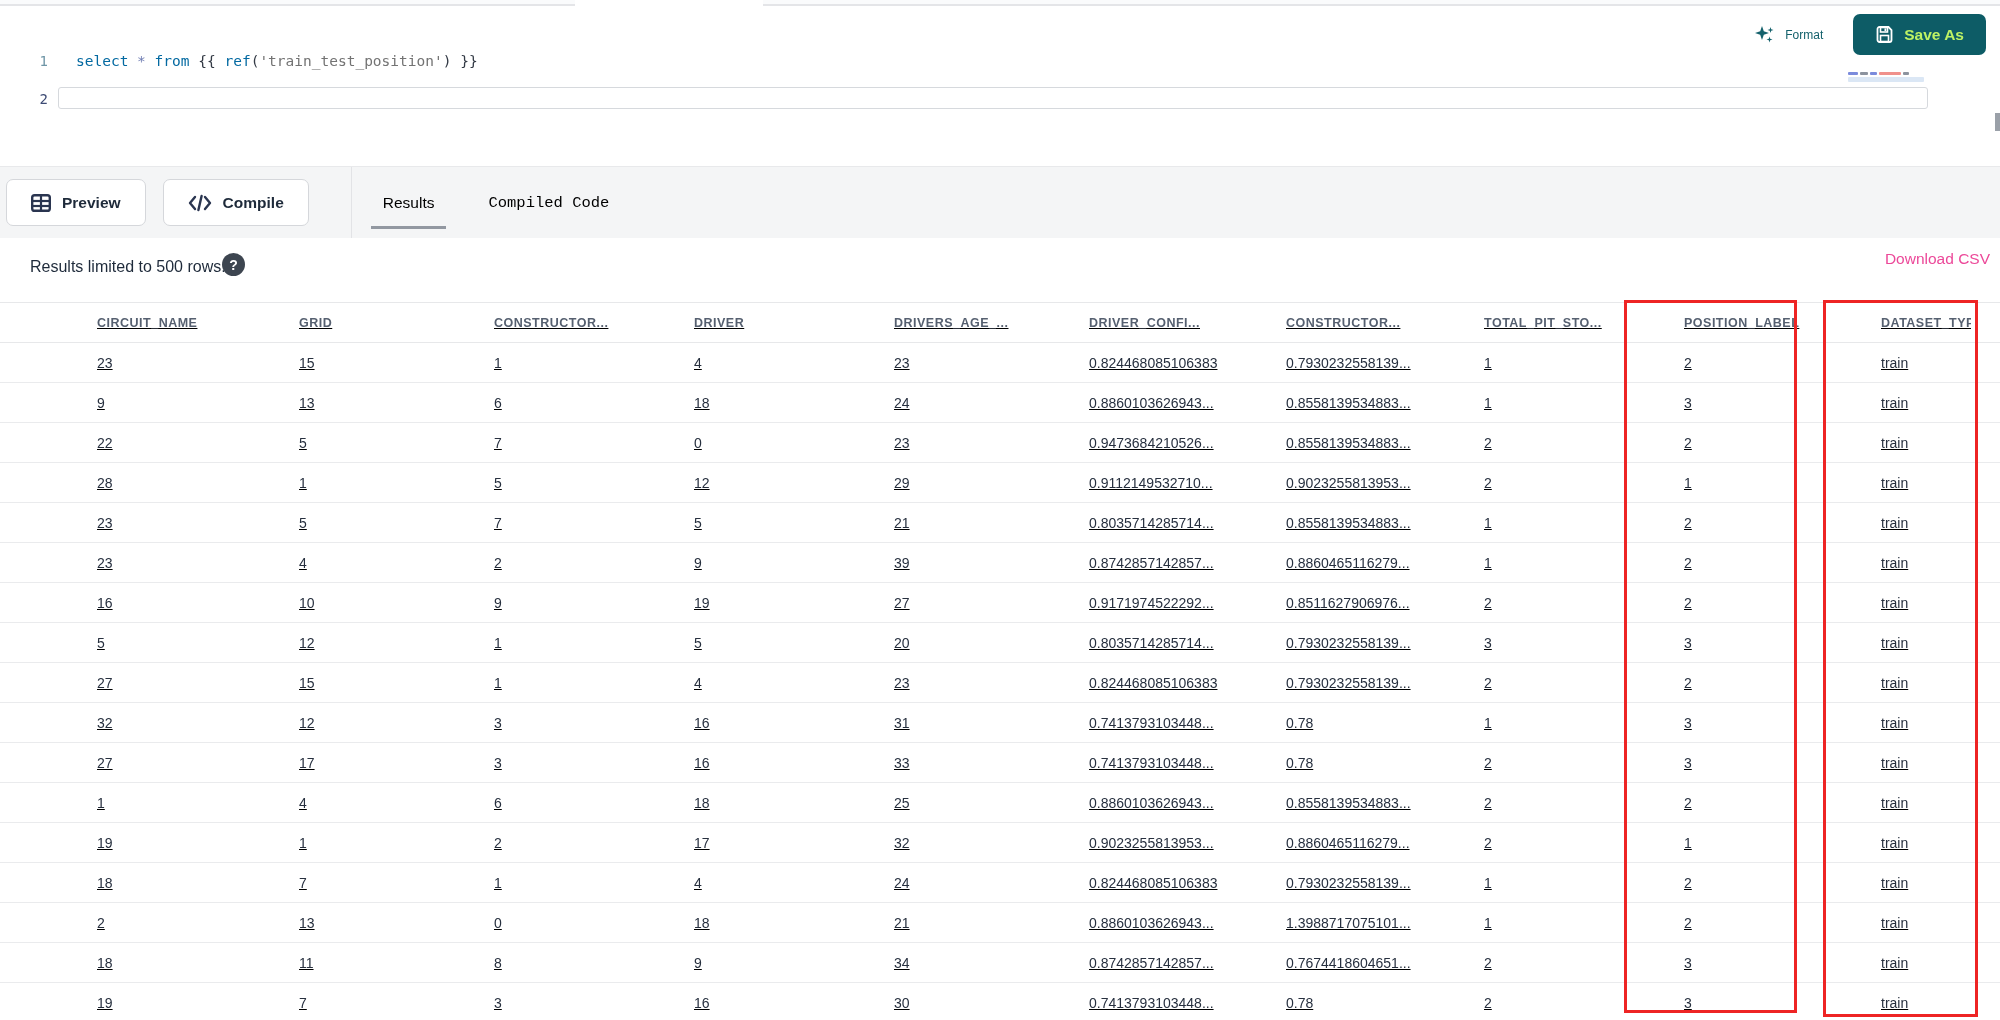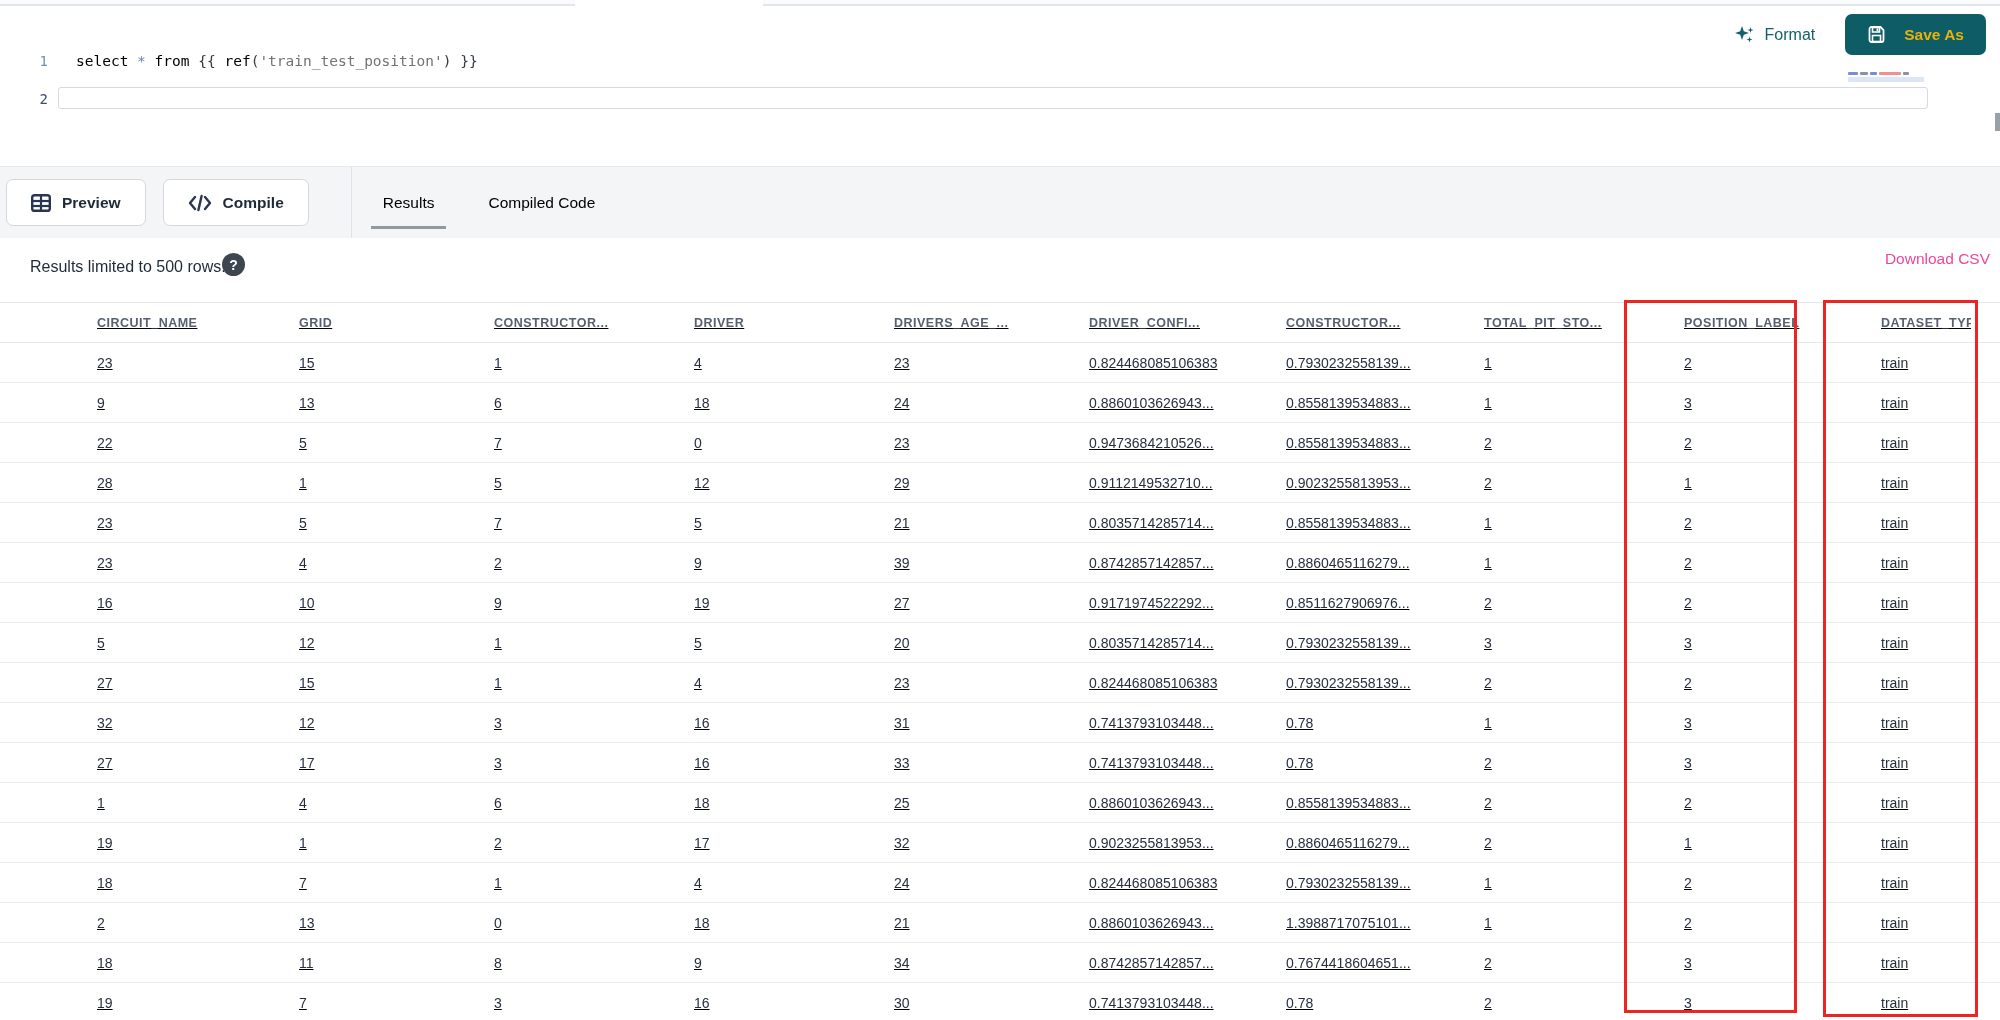--- a/index.html
+++ b/index.html
@@ -14,55 +14,55 @@
 
   
   .editor { position:absolute; left:0; top:8px; width:2000px; height:158px; background:#ffffff; }
   .code-line { position:absolute; left:0; height:22px; display:flex; align-items:center; }
   .gutter { position:absolute; left:0; width:48px; text-align:right;
             font-family:"DejaVu Sans Mono","Liberation Mono",monospace; font-size:14px; }
   .ln-1 { color:#6e95a6; }
   .ln-2 { color:#3d4b74; }
   .code-text { position:absolute; left:76px; font-family:"DejaVu Sans Mono","Liberation Mono",monospace;
                font-size:14.5px; white-space:pre; }
-  .tok-kw   { color:#000000; }
+  .tok-kw   { color:#0369a1; }
   .tok-op   { color:#6f7db3; }
   .tok-brace{ color:#333a45; }
   .tok-str  { color:#737373; }
   .cursor-line { position:absolute; left:58px; top:79px; width:1870px; height:22px;
                  border:1px solid #d6d9dd; border-radius:3px; background:#ffffff; }
 
   
   .minimap { position:absolute; left:1848px; top:63px; width:80px; height:14px; }
   .mm-row { display:flex; gap:2px; height:4px; margin-bottom:2px; align-items:center; }
   .mm-seg { height:3px; border-radius:1px; }
   .mm-cursor { width:76px; height:5px; background:#dbe7f5; border-radius:1px; }
   .scroll-nub { position:absolute; right:0px; top:105px; width:5px; height:18px; background:#9aa0a8; }
 
   
   .actions { position:absolute; right:14px; top:6px; display:flex; align-items:center; gap:26px; }
-  .format-btn { display:flex; align-items:center; gap:9px; color:#14616c; font-size:16px;
+  .format-btn { display:flex; align-items:center; gap:9px; color:#14616c; font-size:12px;
                 cursor:pointer; padding:6px 4px; }
-  .saveas-btn { display:flex; align-items:center; gap:18px; background:#0d5c66; color:#eab308;
+  .saveas-btn { display:flex; align-items:center; gap:10px; background:#0d5c66; color:#bef264;
                 font-size:15.5px; font-weight:700; border:none; border-radius:7px;
                 padding:11px 22px; cursor:pointer;text-align:right; }
 
   
   .toolbar { position:absolute; left:0; top:166px; width:2000px; height:72px;
              background:#f4f5f6; border-top:1px solid #e8e9eb; display:flex; align-items:center; }
   .tb-btn { display:flex; align-items:center; gap:11px; background:#ffffff;
             border:1px solid #d5d7db; border-radius:7px; height:47px; padding:0 24px;
             font-size:15.5px; font-weight:700; color:#1e2a3a; cursor:pointer; }
   .btn-preview { margin-left:6px; }
   .btn-compile { margin-left:17px;text-align:right; }
   .tb-divider { width:1px; height:72px; background:#e2e3e6; margin-left:42px; }
   .tab { position:relative; height:72px; display:flex; align-items:center; padding:0 16px;
          font-size:15.5px; color:#000000; cursor:pointer; }
   .tab-results { margin-left:15px; }
-  .tab-compiled { margin-left:22px; }
+  .tab-compiled { margin-left:22px;font-family:Liberation Mono, monospace; }
   .tab .underline { position:absolute; left:4px; right:4px; bottom:10px; height:3px;
                     background:#9298a1; display:none; }
   .tab.active .underline { display:block; }
 
   
   .results-strip { position:absolute; left:0; top:238px; width:2000px; height:64px; background:#ffffff; }
   .limit-text { position:absolute; left:30px; top:20px; font-size:16px; color:#1e2a3a; }
   .help-icon { position:absolute; left:222px; top:15px; width:23px; height:23px; border-radius:50%;
                background:#3d4550; color:#ffffff; font-size:14px; font-weight:700;
                display:flex; align-items:center; justify-content:center; cursor:pointer; }

